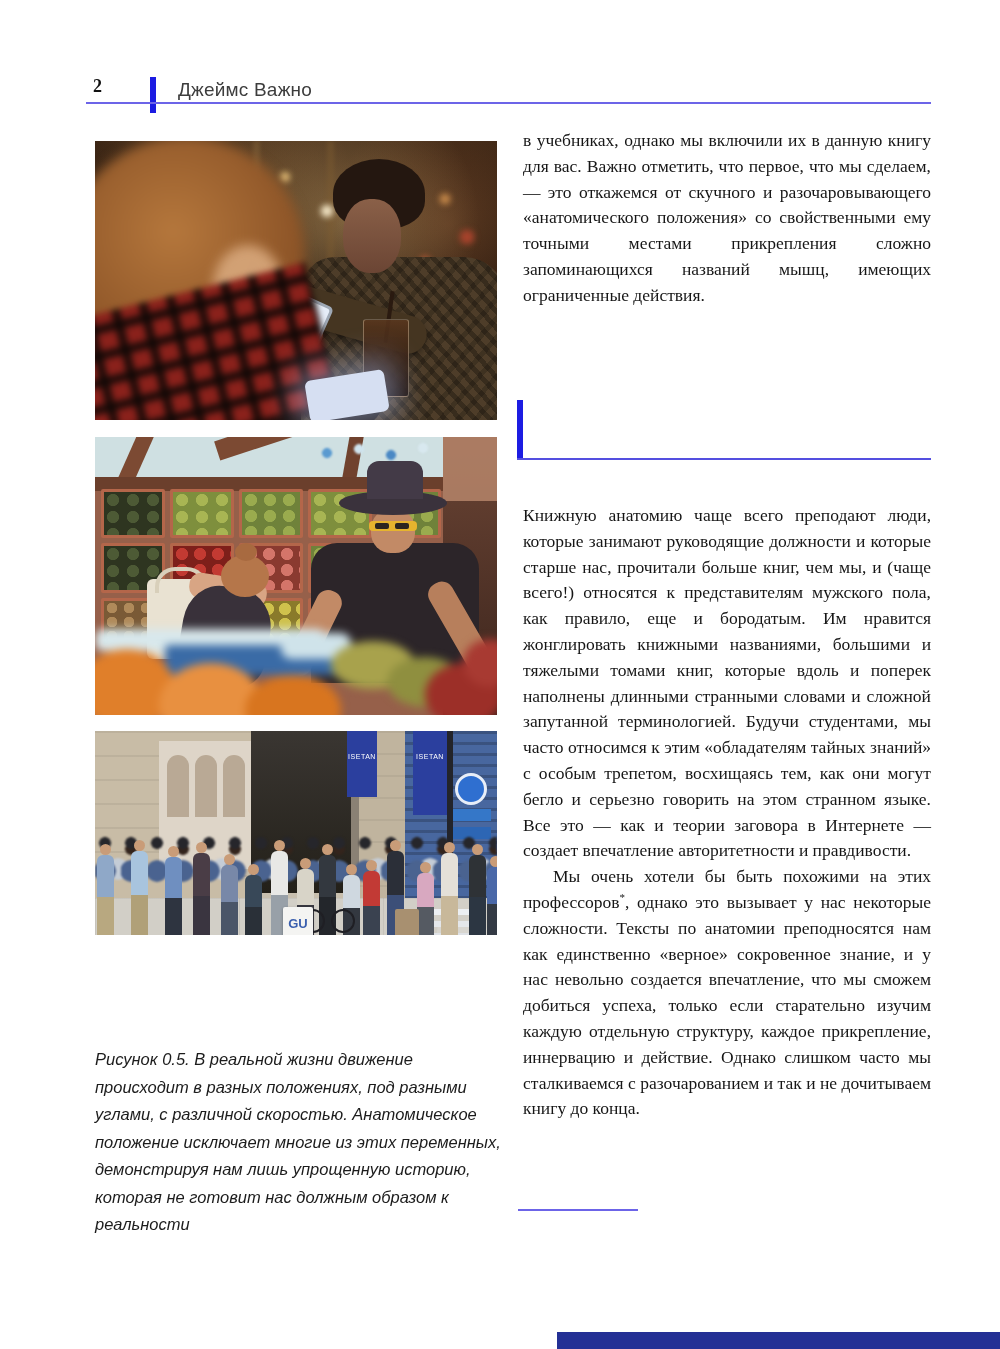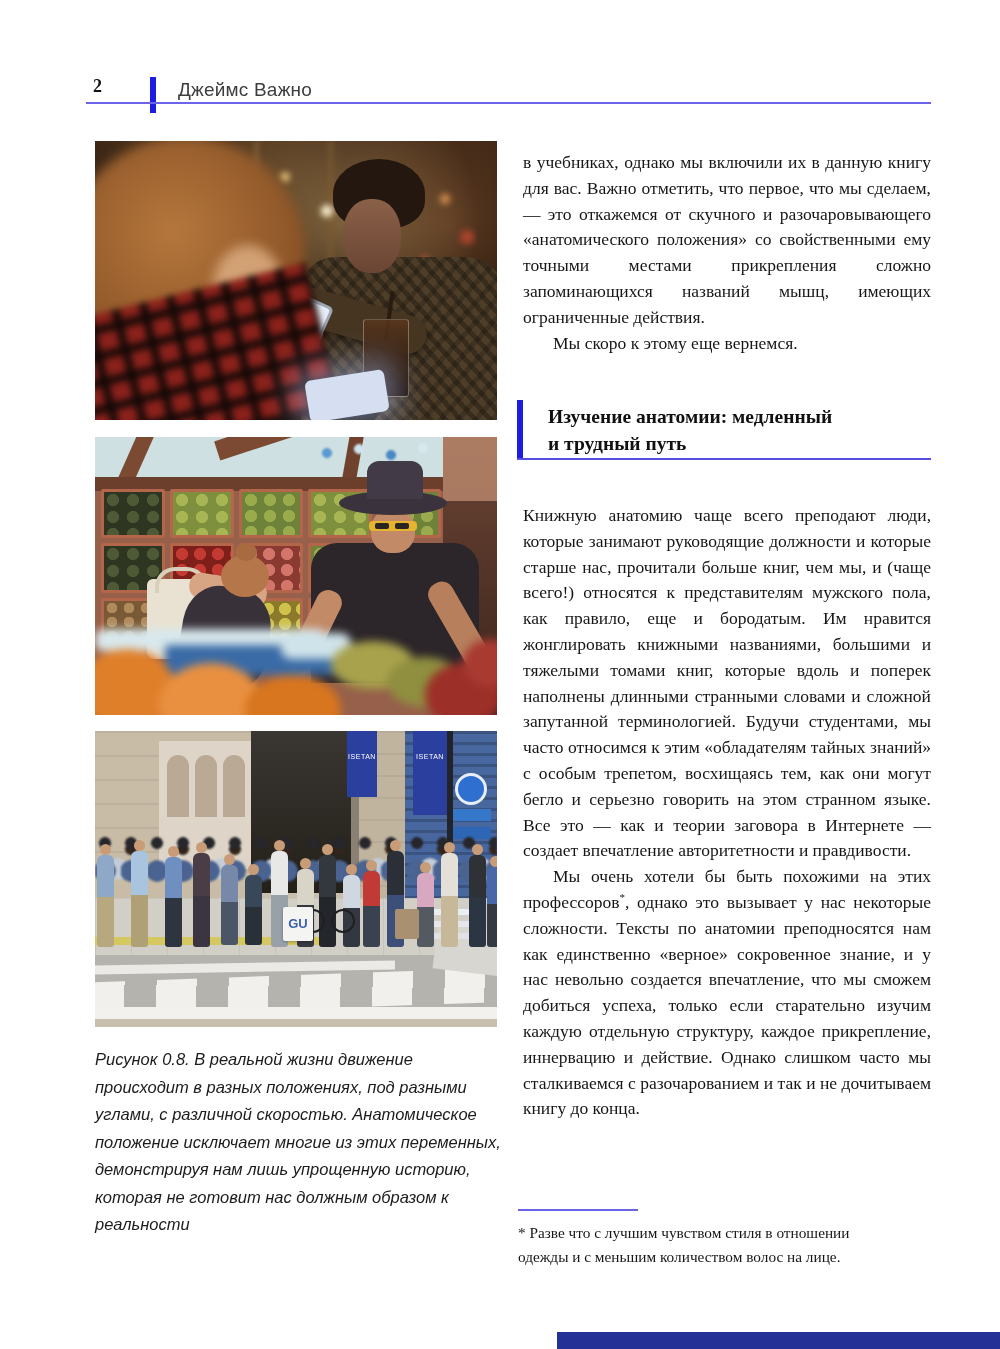--- a/index.html
+++ b/index.html
@@ -11,21 +11,21 @@
   .head-bar{position:absolute;left:150px;top:77px;width:6px;height:36px;background:#1c1ce2;}
   .runhead{position:absolute;left:178px;top:79px;font-family:"Liberation Sans","DejaVu Sans",sans-serif;
            font-size:19px;color:#3d3d3d;letter-spacing:.2px;}
   .head-rule{position:absolute;left:86px;top:102px;width:845px;height:2px;background:#6c64e8;}
 
   
   .photo{position:absolute;left:95px;width:402px;overflow:hidden;}
   .photo *{position:absolute;}
   .ph1{top:141px;height:279px;background:#1c1009;}
   .ph2{top:437px;height:278px;background:#96604a;}
-  .ph3{top:731px;height:296px;background:#c8bfae;}
+  .ph3{top:731px;height:204px;background:#c8bfae;}
 
   
   .ph1 .bg{inset:0;background:
      radial-gradient(circle at 62% 28%,rgba(235,195,125,.40),transparent 42%),
      radial-gradient(circle at 30% 18%,rgba(200,150,85,.32),transparent 38%),
      radial-gradient(circle at 88% 30%,rgba(190,120,70,.30),transparent 30%),
      linear-gradient(#3a2414,#140b06);}
   .ph1 .bokeh{inset:0;filter:blur(3px);background-image:
      radial-gradient(circle 11px at 150px 52px,#f2dca8 60%,transparent 62%),
      radial-gradient(circle 8px at 190px 36px,#e8c27a 60%,transparent 62%),
@@ -175,21 +175,21 @@
   .ph3 .brownbag{left:300px;top:178px;width:24px;height:30px;background:#a89070;border-radius:2px;}
 
   
   .caption{position:absolute;left:95px;top:1046px;width:406px;
      font-family:"Liberation Sans","DejaVu Sans",sans-serif;font-style:italic;
      font-size:16.5px;line-height:27.5px;color:#1c1c1c;}
 
   
   .colR{position:absolute;left:523px;width:408px;font-size:17.5px;line-height:25.8px;
         text-align:justify;color:#161616;}
-  .bodyA{top:150px;}
+  .bodyA{top:128px;}
   .bodyB{top:503px;}
   .colR p{margin:0;}
   .indent{text-indent:30px;}
   .h-bar{position:absolute;left:517px;top:400px;width:6px;height:60px;background:#1c1ce2;}
   .h-text{position:absolute;left:548px;top:403px;width:300px;font-size:19.5px;line-height:27px;
           font-weight:bold;color:#101010;text-align:left;}
   .h-rule{position:absolute;left:517px;top:458px;width:414px;height:2px;background:#544fe0;}
   sup.fnref{font-size:11px;line-height:0;}
 
   
@@ -322,34 +322,31 @@
     <div class="person" style="left:292px;top:120px;height:96px;--s:#2b2f38;--p:#3c4f78;"></div>
     <div class="person" style="left:322px;top:142px;height:74px;--s:#d8a8c0;--p:#555a62;"></div>
     <div class="person" style="left:346px;top:122px;height:94px;--s:#e4e0d8;--p:#c8b89a;"></div>
     <div class="person" style="left:374px;top:124px;height:92px;--s:#2e3236;--p:#2c3642;"></div>
     <div class="person" style="left:392px;top:136px;height:80px;--s:#4a68a8;--p:#333a44;"></div>
     <div class="bike"></div>
     <div class="brownbag"></div>
     <div class="gubag">GU</div>
   </div>
 
-  <div class="caption">Рисунок 0.8. В реальной жизни движение происходит в разных положениях, под разными углами, с различной скоростью. Анатомическое положение исключает многие из этих переменных, демонстрируя нам лишь упрощенную историю, которая не готовит нас должным образом к реальности</div>
+  <div class="caption">Рисунок 0.5. В реальной жизни движение происходит в разных положениях, под разными углами, с различной скоростью. Анатомическое положение исключает многие из этих переменных, демонстрируя нам лишь упрощенную историю, которая не готовит нас должным образом к реальности</div>
 
   <div class="colR bodyA">
     <p>в учебниках, однако мы включили их в данную книгу для вас. Важно отметить, что первое, что мы сделаем, — это откажемся от скучного и разочаровывающего «анатомического положения» со свойственными ему точными местами прикрепления сложно запоминающихся названий мышц, имеющих ограниченные действия.</p>
-    <p class="indent">Мы скоро к этому еще вернемся.</p>
   </div>
 
   <div class="h-bar"></div>
-  <div class="h-text">Изучение анатомии: медленный и трудный путь</div>
   <div class="h-rule"></div>
 
   <div class="colR bodyB">
     <p>Книжную анатомию чаще всего преподают люди, которые занимают руководящие должности и которые старше нас, прочитали больше книг, чем мы, и (чаще всего!) относятся к представителям мужского пола, как правило, еще и бородатым. Им нравится жонглировать книжными названиями, большими и тяжелыми томами книг, которые вдоль и поперек наполнены длинными странными словами и сложной запутанной терминологией. Будучи студентами, мы часто относимся к этим «обладателям тайных знаний» с особым трепетом, восхищаясь тем, как они могут бегло и серьезно говорить на этом странном языке. Все это — как и теории заговора в Интернете — создает впечатление авторитетности и правдивости.</p>
     <p class="indent"><span>Мы очень хотели бы быть похожими на этих профессоров</span><sup class="fnref">*</sup><span>, однако это вызывает у нас некоторые сложности. Тексты по анатомии преподносятся нам как единственно «верное» сокровенное знание, и у нас невольно создается впечатление, что мы сможем добиться успеха, только если старательно изучим каждую отдельную структуру, каждое прикрепление, иннервацию и действие. Однако слишком часто мы сталкиваемся с разочарованием и так и не дочитываем книгу до конца.</span></p>
   </div>
 
   <div class="fn-rule"></div>
-  <div class="footnote">* Разве что с лучшим чувством стиля в отношении одежды и с меньшим количеством волос на лице.</div>
 
   <div class="footer-band"></div>
 
 </div>
 
 </body></html>

